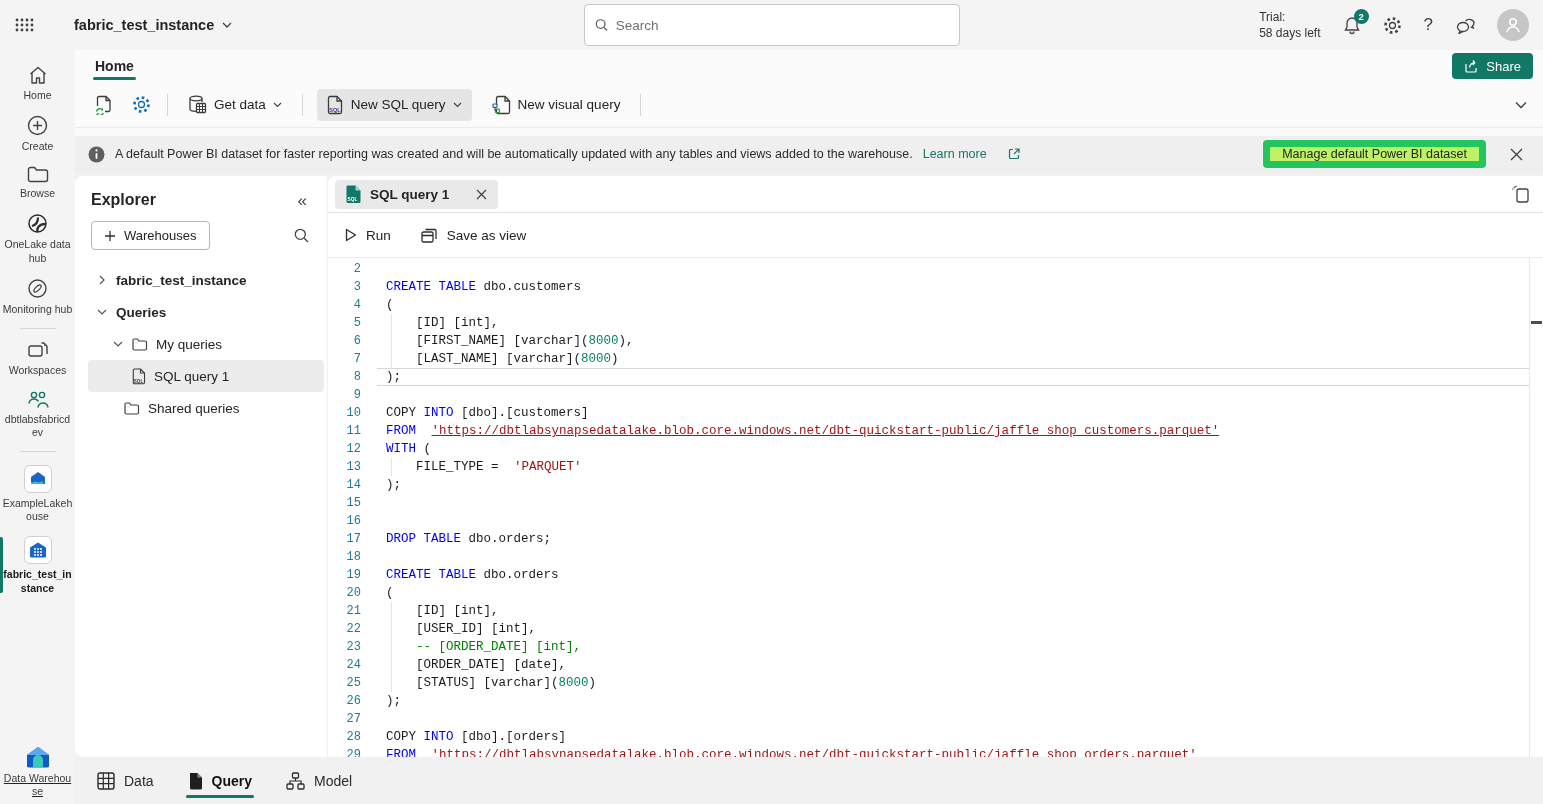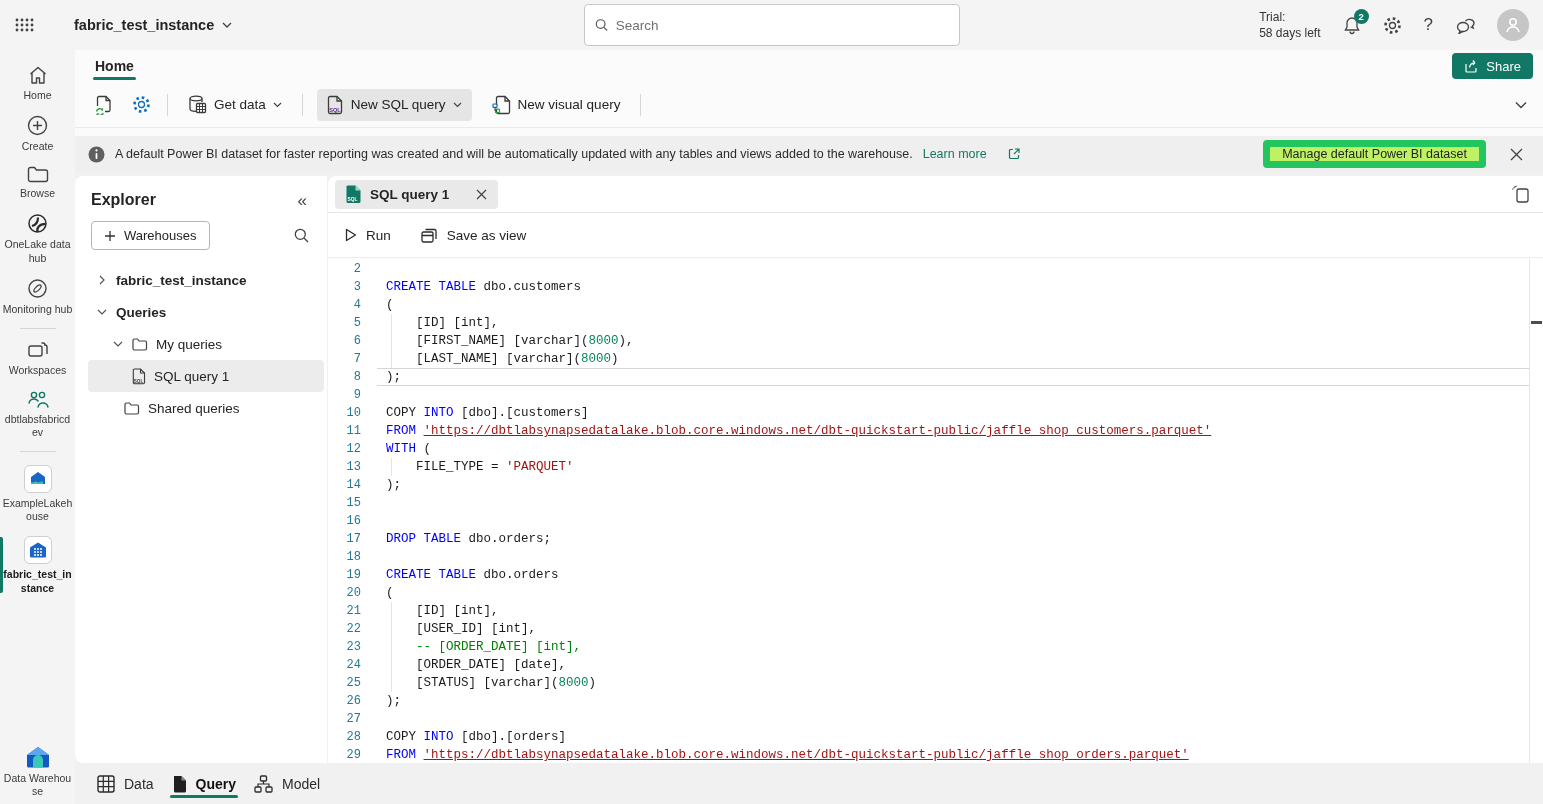--- a/index.html
+++ b/index.html
@@ -83,27 +83,27 @@
   .run-item { display:flex; align-items:center; gap:9px; font-size:13.5px; cursor:pointer; }
 
   .code-area { flex:1; position:relative; overflow:hidden; padding-top:2px;
     font-family:"Liberation Mono","DejaVu Sans Mono",monospace; font-size:12.5px; }
   .cl { height:18px; display:flex; line-height:18px; }
   .ln { width:33px; text-align:right; color:#237893; font-size:12px; flex-shrink:0; user-select:none; }
   .ct { margin-left:25px; white-space:pre; position:relative; flex:1; padding-right:14px; }
   .guide { position:absolute; left:5px; top:0; bottom:0; border-left:1px solid #e4e4e4; }
   .cl.cur .ct::after { content:""; position:absolute; left:-9px; right:13px; top:0; bottom:0;
     border-top:1px solid #d6d6d6; border-bottom:1px solid #d6d6d6; pointer-events:none; }
-  .kw { color:#0000ff; } .num { color:#098658; } .str { color:#a31515; } .cmt { color:#008000; } .pl { color:#1b1b1b; }
+  .kw { color:#0000ff; } .num { color:#098658; } .str { color:#a31515;margin-left:8px; } .cmt { color:#008000; } .pl { color:#1b1b1b; }
   .link { text-decoration:underline; }
   .ruler-line { position:absolute; top:0; bottom:0; right:13px; border-left:1px solid #e7e7e7; pointer-events:none; }
   .ruler-mark { position:absolute; right:1px; top:63px; width:11px; height:3px; background:#4d4d4d; }
 
   
-  .bottom-bar { height:41px; background:#f1f1f1; display:flex; align-items:center; gap:18px; padding-left:22px; }
+  .bottom-bar { height:47px; background:#f1f1f1; display:flex; align-items:center; gap:34px; padding-left:22px; }
   .btab { position:relative; display:flex; align-items:center; gap:9px; font-size:14px; height:100%; cursor:pointer; color:#2b2b2b; }
   .btab.active { font-weight:700; color:#111; }
   .btab.active::after { content:""; position:absolute; left:-2px; right:-2px; bottom:6px; height:3px; background:#117865; border-radius:2px; }
 </style>
 </head>
 <body>
 
 <header class="top-bar">
   <div class="waffle-btn">
     <svg width="19" height="14" viewBox="0 0 19 14">
@@ -250,21 +250,21 @@
               <circle cx="12" cy="10" r="1"></circle>
           <circle cx="6" cy="13" r="1"></circle>
               <circle cx="9" cy="13" r="1"></circle>
               <circle cx="12" cy="13" r="1"></circle>
             </g>
         </svg>
       </span>
       <span class="rl">fabric_test_instance</span>
     </div>
     <div class="rail-spacer"></div>
-    <div class="rail-item" style="">
+    <div class="rail-item" style="text-decoration:underline;">
       <svg width="26" height="22" viewBox="0 0 26 22">
         <path d="M13 1l11 8v11a1.5 1.5 0 0 1-1.5 1.5h-19A1.5 1.5 0 0 1 2 20V9z" fill="#1259c3"></path>
         <path d="M13 1l11 8H2z" fill="#5aa7f0"></path>
         <path d="M8 21v-7a5 5 0 0 1 10 0v7z" fill="#39c9bb"></path>
       </svg>
       <span class="rl">Data Warehouse</span>
     </div>
   </nav>
 
   <div class="right-col">

